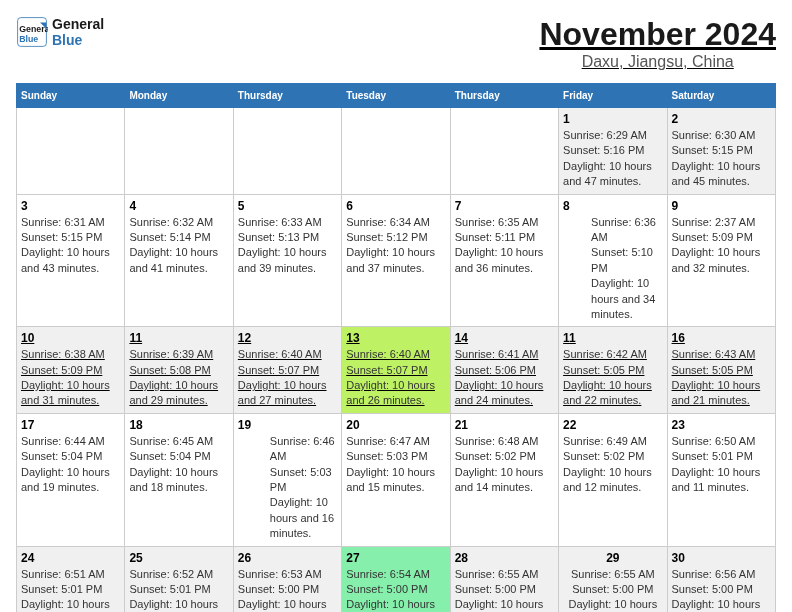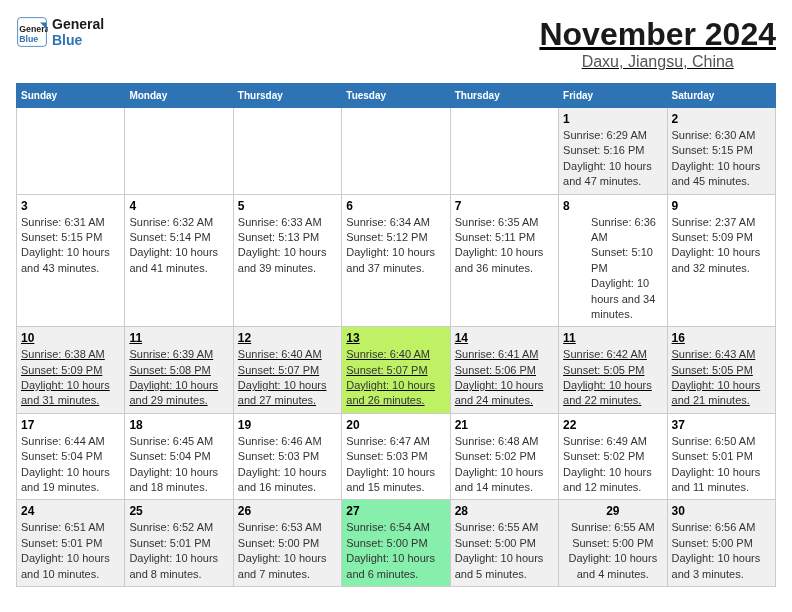--- a/index.html
+++ b/index.html
@@ -224,21 +224,21 @@
 Daylight: 10 hours and 19 minutes.</div>
         </td>
         <td>
           <span class="day-num">18</span>
           <div class="day-info" style="white-space: pre-line;">Sunrise: 6:45 AM
 Sunset: 5:04 PM
 Daylight: 10 hours and 18 minutes.</div>
         </td>
         <td>
           <span class="day-num">19</span>
-          <div class="day-info" style="white-space: pre-line;">Sunrise: 6:46 AM
+          <div class="day-info" style="white-space: pre-line; margin-left: 32px;">Sunrise: 6:46 AM
 Sunset: 5:03 PM
 Daylight: 10 hours and 16 minutes.</div>
         </td>
         <td>
           <span class="day-num">20</span>
           <div class="day-info" style="white-space: pre-line;">Sunrise: 6:47 AM
 Sunset: 5:03 PM
 Daylight: 10 hours and 15 minutes.</div>
         </td>
         <td>
@@ -247,21 +247,21 @@
 Sunset: 5:02 PM
 Daylight: 10 hours and 14 minutes.</div>
         </td>
         <td>
           <span class="day-num">22</span>
           <div class="day-info" style="white-space: pre-line;">Sunrise: 6:49 AM
 Sunset: 5:02 PM
 Daylight: 10 hours and 12 minutes.</div>
         </td>
         <td>
-          <span class="day-num">37</span>
+          <span class="day-num">23</span>
           <div class="day-info" style="white-space: pre-line;">Sunrise: 6:50 AM
 Sunset: 5:01 PM
 Daylight: 10 hours and 11 minutes.</div>
         </td>
       </tr>
       <tr style="background: rgb(249, 249, 249);">
         <td style="background: rgb(240, 240, 240);">
           <span class="day-num">24</span>
           <div class="day-info" style="white-space: pre-line;">Sunrise: 6:51 AM
 Sunset: 5:01 PM

